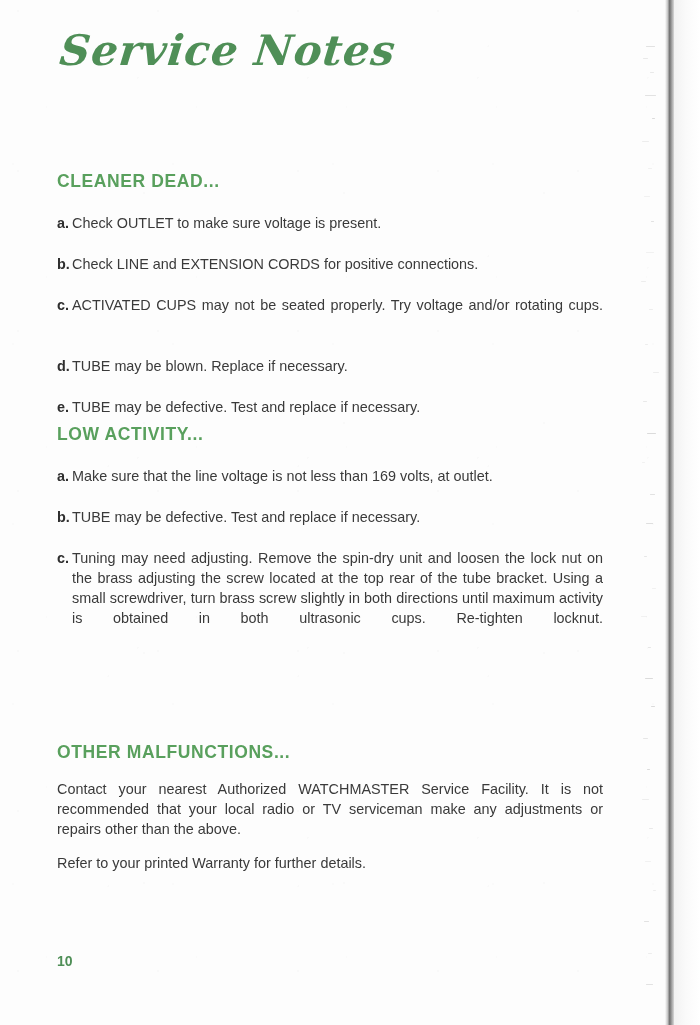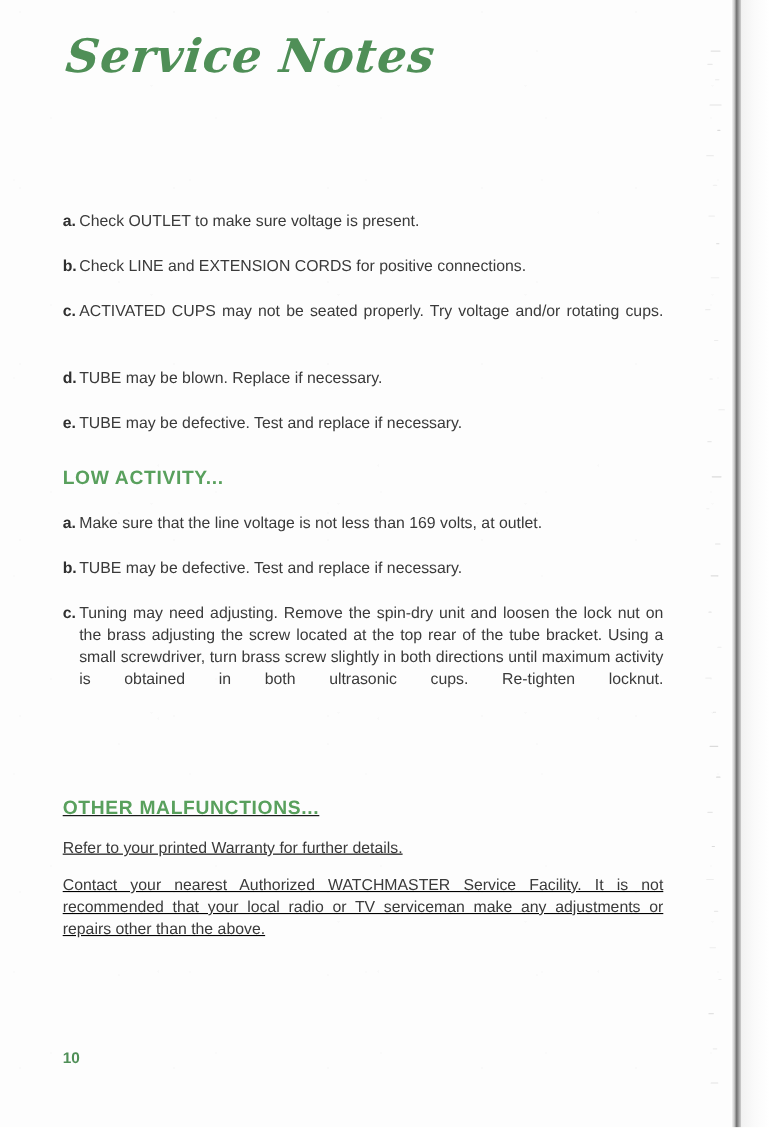--- a/index.html
+++ b/index.html
@@ -221,20 +221,21 @@
   </div>
 
   <div class="page-edge"></div>
   <div class="outer-gutter"></div>
 
   <div class="masthead">
     <div class="masthead-text">Service Notes</div>
   </div>
 
   <div class="section" style="top:170px;">
+    <h2 class="section-heading">CLEANER DEAD...</h2>
     <ul class="items">
       <li class="item">
         <span class="marker">a.</span>
         <span class="body">Check OUTLET to make sure voltage is present.</span>
       </li>
       <li class="item">
         <span class="marker">b.</span>
         <span class="body">Check LINE and EXTENSION CORDS for positive connections.</span>
       </li>
       <li class="item justify">
@@ -263,21 +264,21 @@
         <span class="marker">b.</span>
         <span class="body">TUBE may be defective. Test and replace if necessary.</span>
       </li>
       <li class="item justify">
         <span class="marker">c.</span>
         <span class="body">Tuning may need adjusting. Remove the spin-dry unit and loosen the lock nut on the brass adjusting the screw located at the top rear of the tube bracket. Using a small screwdriver, turn brass screw slightly in both directions until maximum activity is obtained in both ultrasonic cups. Re-tighten locknut.</span>
       </li>
     </ul>
   </div>
 
-  <div class="section" style="top:723px;text-decoration:underline;">
+  <div class="section" style="top:741px;">
     <h2 class="section-heading">OTHER MALFUNCTIONS...</h2>
+    <p class="para justify">Contact your nearest Authorized WATCHMASTER Service Facility. It is not recommended that your local radio or TV serviceman make any adjustments or repairs other than the above.</p>
     <p class="para">Refer to your printed Warranty for further details.</p>
-    <p class="para justify">Contact your nearest Authorized WATCHMASTER Service Facility. It is not recommended that your local radio or TV serviceman make any adjustments or repairs other than the above.</p>
   </div>
 
   <div class="folio">10</div>
 
 </div>
 
 </body></html>

